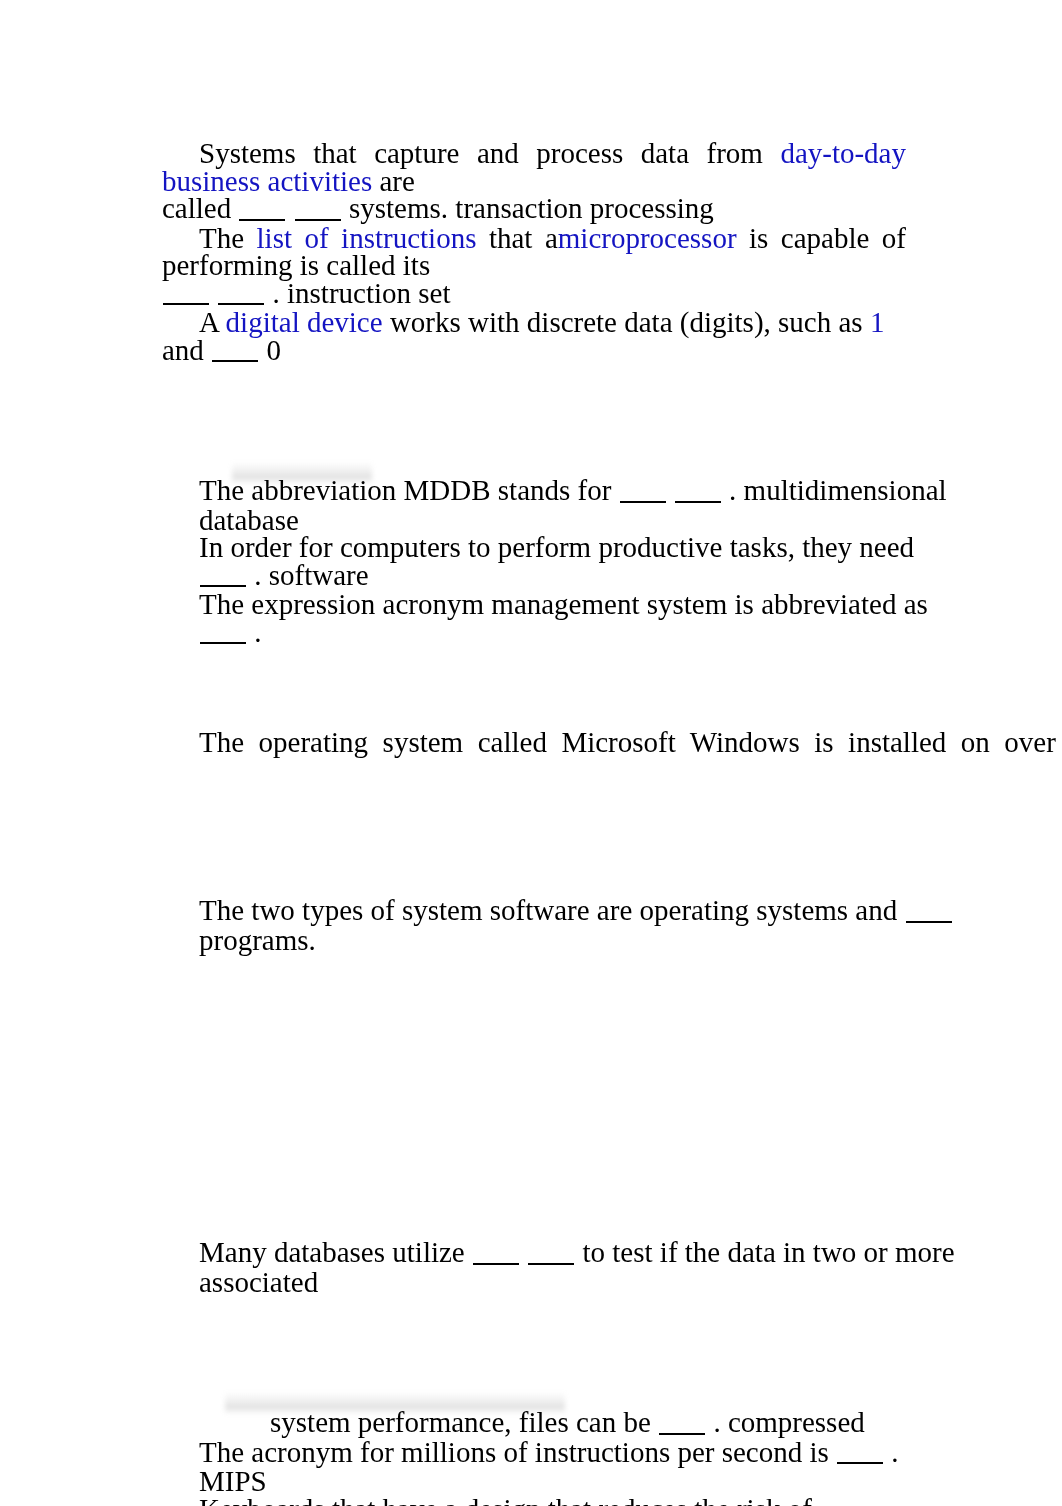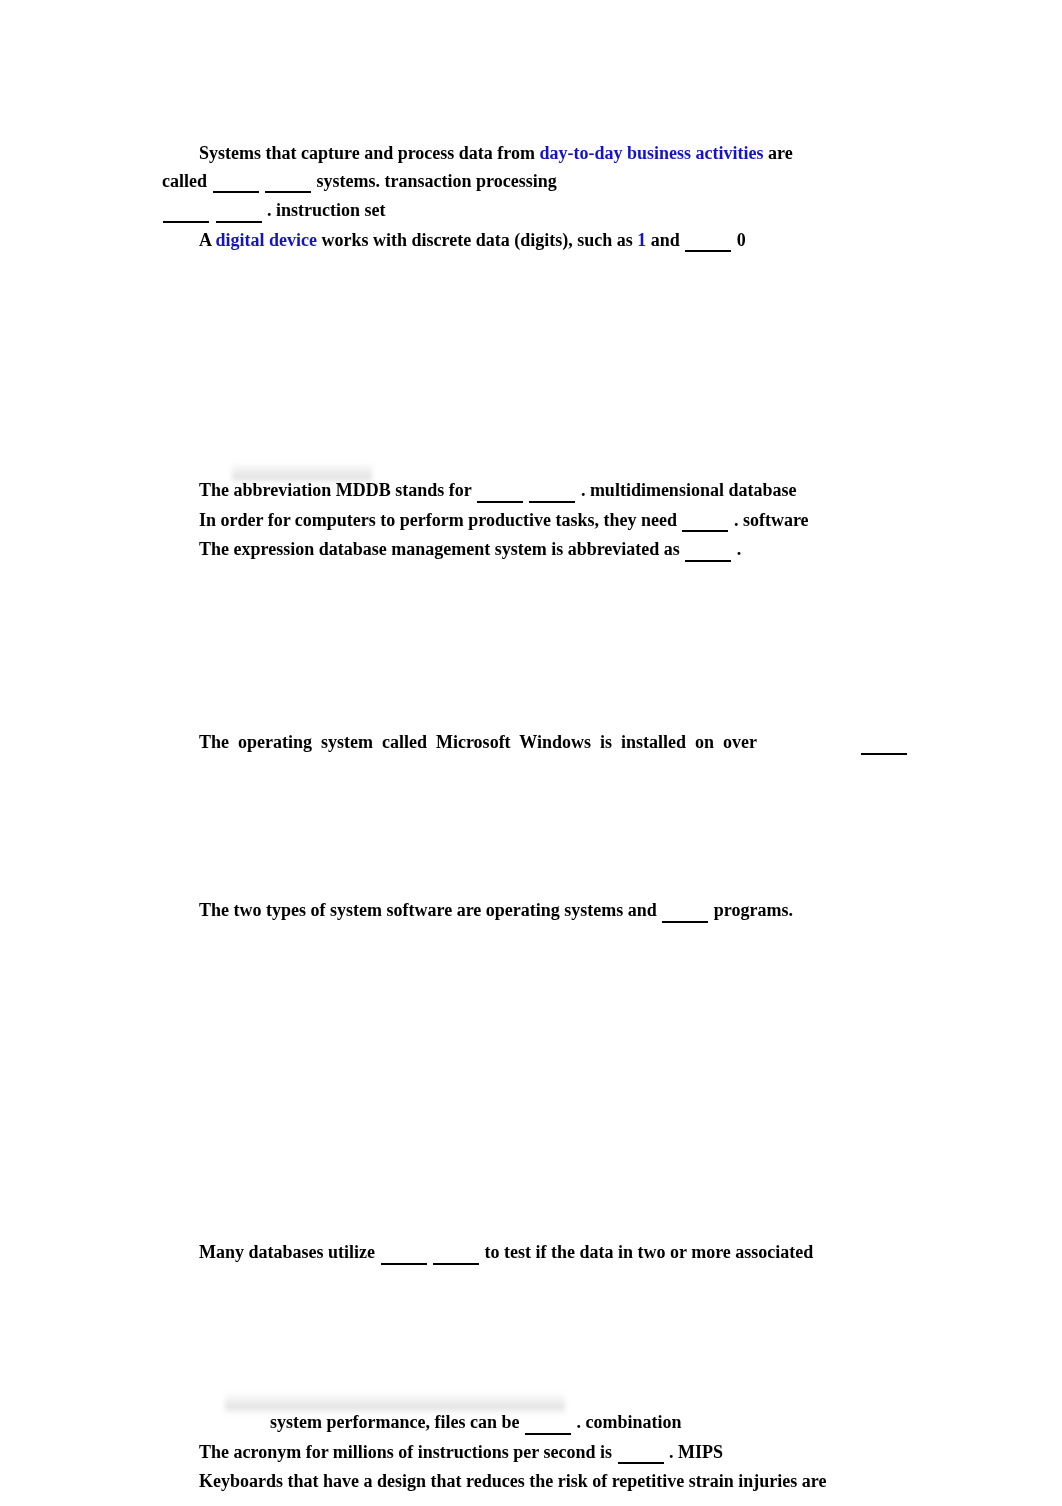--- a/index.html
+++ b/index.html
@@ -16,24 +16,23 @@
     position: relative;
     width: 1062px;
     height: 1506px;
     background: #ffffff;
     overflow: hidden;
   }
   .block {
     position: absolute;
     left: 162px;
     width: 744px;
-    font-size: 18px;
+    font-size: 29px;
     line-height: 27.5px;
     color: #000000;
-    font-weight: bold;
   }
   .para {
     margin: 0;
     text-align: justify;
     text-indent: 37px;
     text-justify: inter-word;
   }
   .plain {
     margin: 0;
     text-align: left;
@@ -80,39 +79,42 @@
 
   <div class="block" style="top:140px;">
 
     <p class="para">
       <span>Systems  that  capture  and  process  data  from </span><span class="term">day-to-day  business  activities</span><span> are</span>
     </p>
     <p class="plain">
       <span>called </span><span style="display: inline-block; width: 46px; border-bottom: 2px solid rgb(0, 0, 0); vertical-align: baseline; margin-left: 1px; margin-right: 1px; position: relative; top: -4px; color: transparent;">____</span><span> </span><span style="display: inline-block; width: 46px; border-bottom: 2px solid rgb(0, 0, 0); vertical-align: baseline; margin-left: 1px; margin-right: 1px; position: relative; top: -4px; color: transparent;">____</span><span>  systems.   </span><span class="answer">transaction processing</span>
     </p>
 
+    <p class="para">
+      <span>The </span><span class="term">list of instructions</span><span> that a</span><span class="term">microprocessor</span><span> is capable of performing is called its</span>
+    </p>
     <p class="plain">
       <span style="display: inline-block; width: 46px; border-bottom: 2px solid rgb(0, 0, 0); vertical-align: baseline; margin-left: 1px; margin-right: 1px; position: relative; top: -4px; color: transparent;">____</span><span> </span><span style="display: inline-block; width: 46px; border-bottom: 2px solid rgb(0, 0, 0); vertical-align: baseline; margin-left: 1px; margin-right: 1px; position: relative; top: -4px; color: transparent;">____</span><span> .   </span><span class="answer">instruction set</span>
     </p>
 
 
     <p class="plain" style="text-indent:37px;">
       <span>A </span><span class="term">digital device</span><span> works with discrete data (digits), such as </span><span class="term">1</span><span> and </span><span style="display: inline-block; width: 46px; border-bottom: 2px solid rgb(0, 0, 0); vertical-align: baseline; margin-left: 1px; margin-right: 1px; position: relative; top: -4px; color: transparent;">____</span><span>    </span><span class="answer">0</span>
     </p>
   </div>
 
   <div class="block" style="left:199px; width:760px; top:477px;">
     <p class="plain">
       <span>The abbreviation MDDB stands for </span><span style="display: inline-block; width: 46px; border-bottom: 2px solid rgb(0, 0, 0); vertical-align: baseline; margin-left: 1px; margin-right: 1px; position: relative; top: -4px; color: transparent;">____</span><span> </span><span style="display: inline-block; width: 46px; border-bottom: 2px solid rgb(0, 0, 0); vertical-align: baseline; margin-left: 1px; margin-right: 1px; position: relative; top: -4px; color: transparent;">____</span><span> .   </span><span class="answer">multidimensional database</span>
     </p>
     <p class="plain">
       <span>In order for computers to perform productive tasks, they need </span><span style="display: inline-block; width: 46px; border-bottom: 2px solid rgb(0, 0, 0); vertical-align: baseline; margin-left: 1px; margin-right: 1px; position: relative; top: -4px; color: transparent;">____</span><span> .   </span><span class="answer">software</span>
     </p>
     <p class="plain">
-      <span>The expression database management system is abbreviated as </span><span style="display: inline-block; width: 46px; border-bottom: 2px solid rgb(0, 0, 0); vertical-align: baseline; margin-left: 1px; margin-right: 1px; position: relative; top: -4px; color: transparent;">____</span><span> .</span>
+      <span>The expression acronym management system is abbreviated as </span><span style="display: inline-block; width: 46px; border-bottom: 2px solid rgb(0, 0, 0); vertical-align: baseline; margin-left: 1px; margin-right: 1px; position: relative; top: -4px; color: transparent;">____</span><span> .</span>
     </p>
   </div>
 
   <div class="block" style="left:199px; width:709px; top:729px;">
     <div class="jrow">
       <span>The  operating  system  called  Microsoft  Windows  is  installed  on  over</span><span class="sp"></span><span style="display: inline-block; width: 46px; border-bottom: 2px solid rgb(0, 0, 0); vertical-align: baseline; margin-left: 1px; margin-right: 1px; position: relative; top: -4px; color: transparent;">____</span>
     </div>
   </div>
 
   <div class="block" style="left:199px; width:760px; top:897px;">
@@ -123,21 +125,21 @@
 
 
   <div class="block" style="left:199px; width:760px; top:1239px;">
     <p class="plain">
       <span>Many databases utilize </span><span style="display: inline-block; width: 46px; border-bottom: 2px solid rgb(0, 0, 0); vertical-align: baseline; margin-left: 1px; margin-right: 1px; position: relative; top: -4px; color: transparent;">____</span><span> </span><span style="display: inline-block; width: 46px; border-bottom: 2px solid rgb(0, 0, 0); vertical-align: baseline; margin-left: 1px; margin-right: 1px; position: relative; top: -4px; color: transparent;">____</span><span>  to test if the data in two or more associated</span>
     </p>
   </div>
 
   <div class="block" style="left:199px; width:709px; top:1409px;">
     <p class="hang">
-      <span>system performance, files can be </span><span style="display: inline-block; width: 46px; border-bottom: 2px solid rgb(0, 0, 0); vertical-align: baseline; margin-left: 1px; margin-right: 1px; position: relative; top: -4px; color: transparent;">____</span><span> .   </span><span class="answer">combination</span>
+      <span>system performance, files can be </span><span style="display: inline-block; width: 46px; border-bottom: 2px solid rgb(0, 0, 0); vertical-align: baseline; margin-left: 1px; margin-right: 1px; position: relative; top: -4px; color: transparent;">____</span><span> .   </span><span class="answer">compressed</span>
     </p>
     <p class="plain">
       <span>The acronym for millions of instructions per second is </span><span style="display: inline-block; width: 46px; border-bottom: 2px solid rgb(0, 0, 0); vertical-align: baseline; margin-left: 1px; margin-right: 1px; position: relative; top: -4px; color: transparent;">____</span><span> .   </span><span class="answer">MIPS</span>
     </p>
     <p class="plain">
       <span>Keyboards that have a design that reduces the risk of repetitive strain injuries are</span>
     </p>
   </div>
 
 </div>

